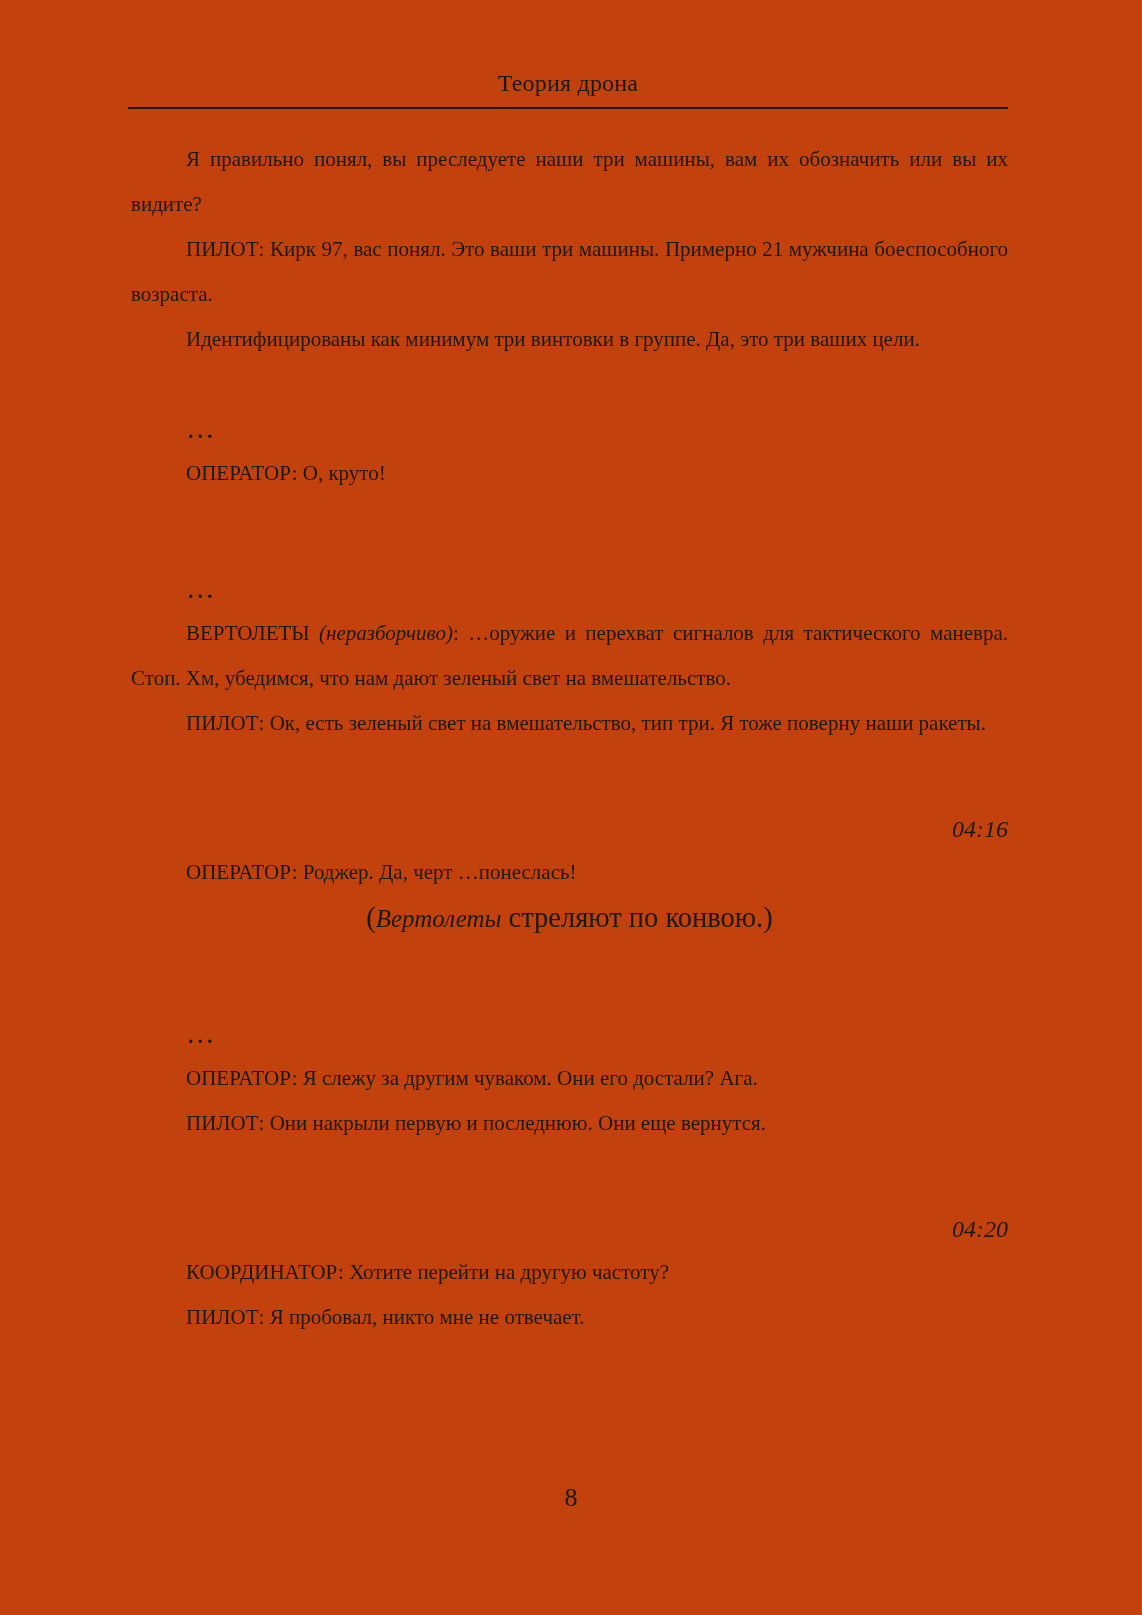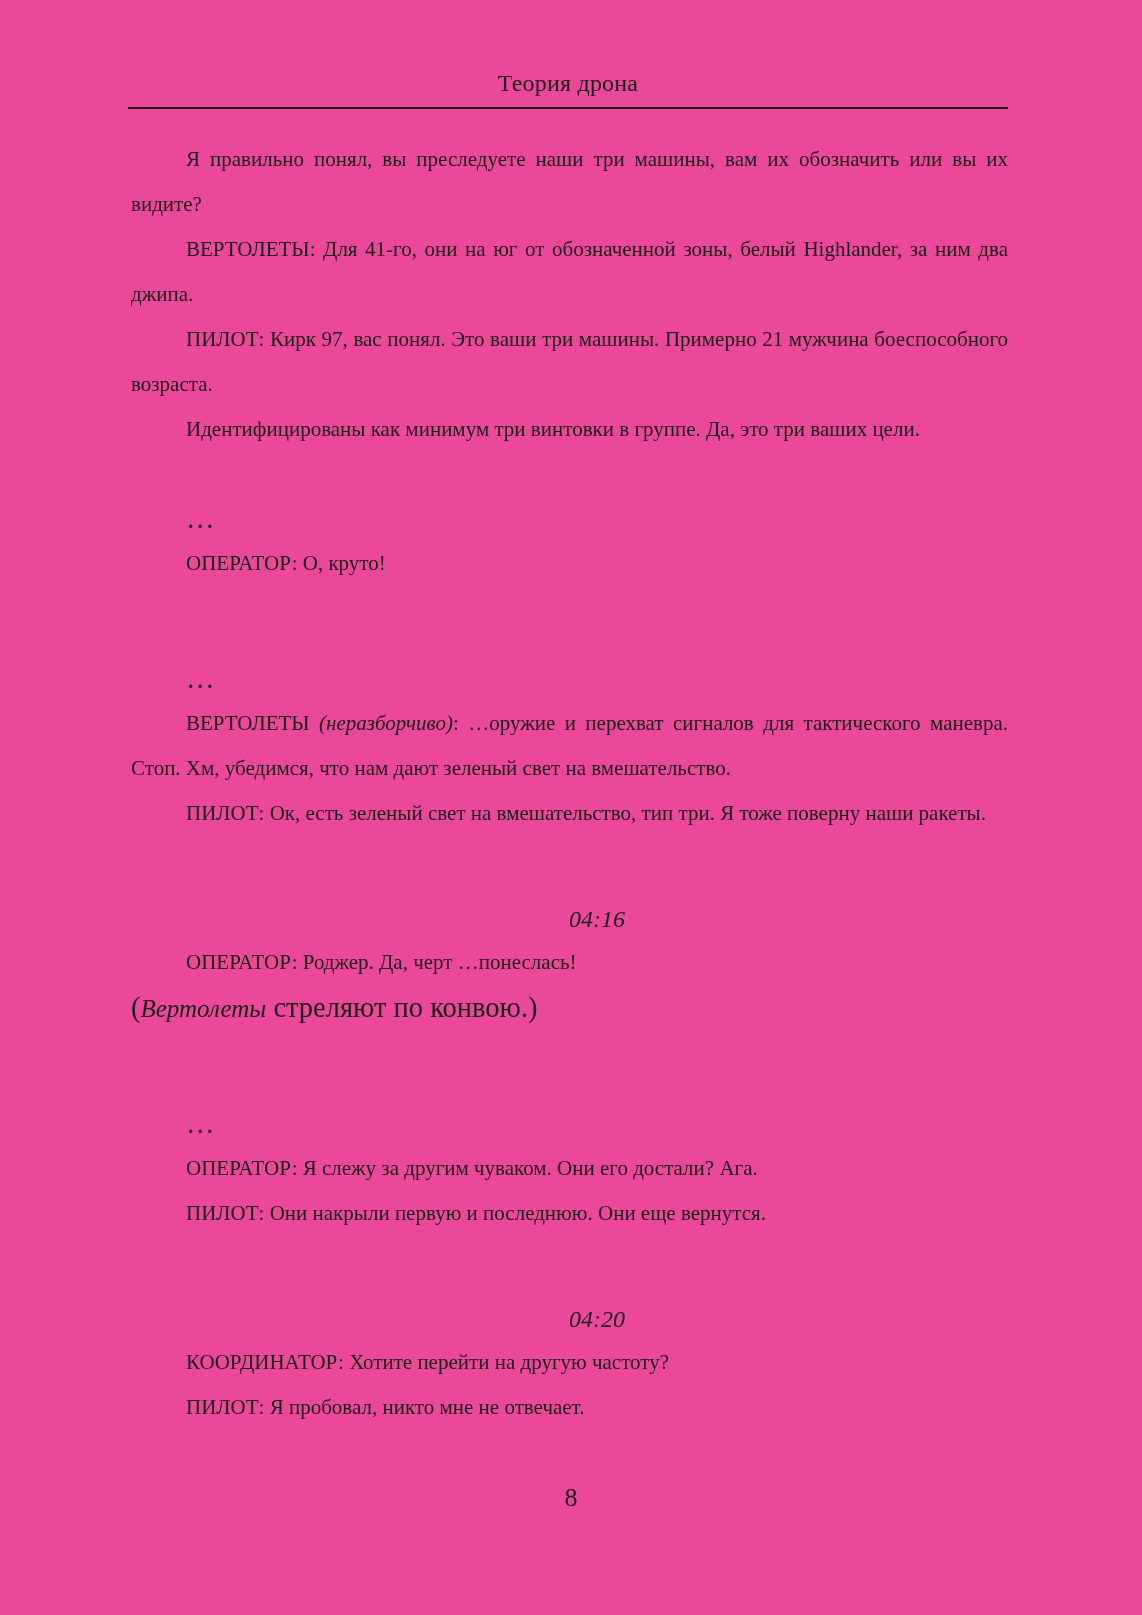--- a/index.html
+++ b/index.html
@@ -15,21 +15,21 @@
     overflow: hidden;
     position: relative;
   }
 
   .page {
     position: absolute;
     top: 0;
     left: 0;
     width: 1142px;
     height: 1615px;
-    background: #ec4899;
+    background: #c2410c;
   }
 
   
   .header-block {
     position: absolute;
     left: 128px;
     top: 68px;
     width: 880px;
   }
   .header-title {
@@ -79,32 +79,32 @@
     color: #1a1a1a;
     letter-spacing: 1px;
   }
 
   
   p.timestamp {
     margin: 0;
     font-size: 24px;
     line-height: 42px;
     text-indent: 55px;
-    text-align: center;
+    text-align: right;
     font-style: italic;
     color: #1a1a1a;
   }
 
   
   p.stage {
     margin: 0;
     font-size: 28.5px;
     line-height: 45px;
     text-indent: 0;
-    text-align: left;
+    text-align: center;
     color: #1a1a1a;
   }
   p.stage .it {
     font-style: italic;
     font-size: 25px;
   }
 
   .it {
     font-style: italic;
     margin-top: 43px;
@@ -134,21 +134,20 @@
 
   <div class="header-block">
     <div class="header-title">Теория дрона</div>
     <div class="header-rule"></div>
   </div>
 
   <div class="content">
 
     <p class="para last-line-left">Я правильно понял, вы преследуете наши три машины, вам их обозначить или вы их видите?</p>
 
-    <p class="para last-line-left">ВЕРТОЛЕТЫ: Для 41-го, они на юг от обозначенной зоны, белый Highlander, за ним два джипа.</p>
 
     <p class="para last-line-left">ПИЛОТ: Кирк 97, вас понял. Это ваши три машины. Примерно 21 мужчина боеспособного возраста.</p>
 
     <p class="para last-line-left">Идентифицированы как минимум три винтовки в группе. Да, это три ваших цели.</p>
 
     <div class="gap-sm"></div>
 
     <p class="ellipsis">…</p>
 
 

